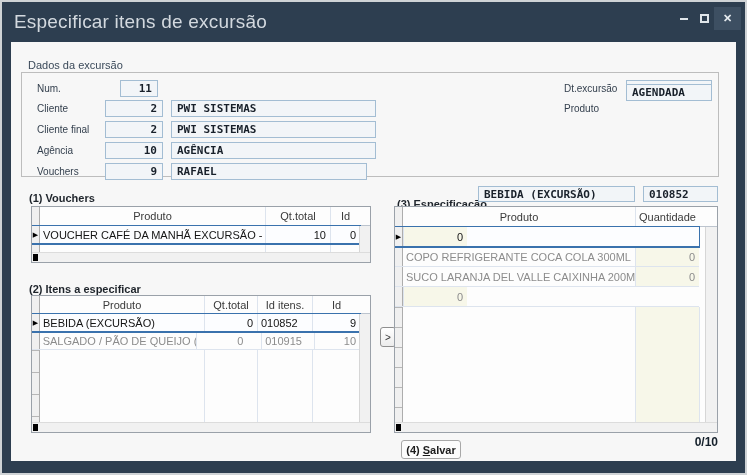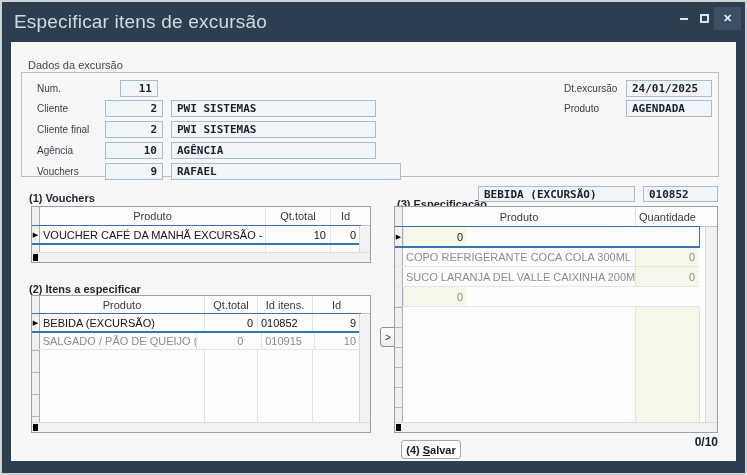--- a/index.html
+++ b/index.html
@@ -128,31 +128,31 @@
     <div class="frow" style="left:26px; top:100px;">
         <span class="flabel">Agência</span>
       </div>
     <div class="field num frow" style="left:94px; top:100px; width:58px;">10</div>
     <div class="field txt frow" style="left:160px; top:100px; width:205px;">AGÊNCIA</div>
 
     <div class="frow" style="left:26px; top:121px;">
         <span class="flabel">Vouchers</span>
       </div>
     <div class="field num frow" style="left:94px; top:121px; width:58px;">9</div>
-    <div class="field txt frow" style="left:160px; top:121px; width:230px;text-align:right;">RAFAEL</div>
+    <div class="field txt frow" style="left:160px; top:121px; width:196px;text-align:right;">RAFAEL</div>
 
     <div class="frow" style="left:553px; top:38px;justify-content:center;">
         <span class="flabel">Dt.excursão</span>
       </div>
     <div class="field txt frow" style="left:615px; top:38px; width:86px;">24/01/2025</div>
 
     <div class="frow" style="left:553px; top:58px;">
         <span class="flabel">Produto</span>
       </div>
-    <div class="field txt frow" style="left:615px; top:58px; width:86px;">AGENDADA</div>
+    <div class="field txt frow" style="left:615px; top:42px; width:86px;">AGENDADA</div>
 
     <span class="seclabel" style="left:18px; top:150px;">(1) Vouchers</span>
     <div class="grid" style="left:20px; top:164px; width:340px; height:57px;">
       <div class="vstrip" style="right:0; top:19px; bottom:10px;"></div>
       <div class="ghead" style="height:19px;">
         <div class="c-sel" style="width:8px;"></div>
         <div class="hc" style="width:225px;">Produto</div>
         <div class="hc sep cell" style="width:65px; justify-content:center;">Qt.total</div>
         <div class="hc sep cell" style="width:30px; justify-content:center;">Id</div>
       </div>

